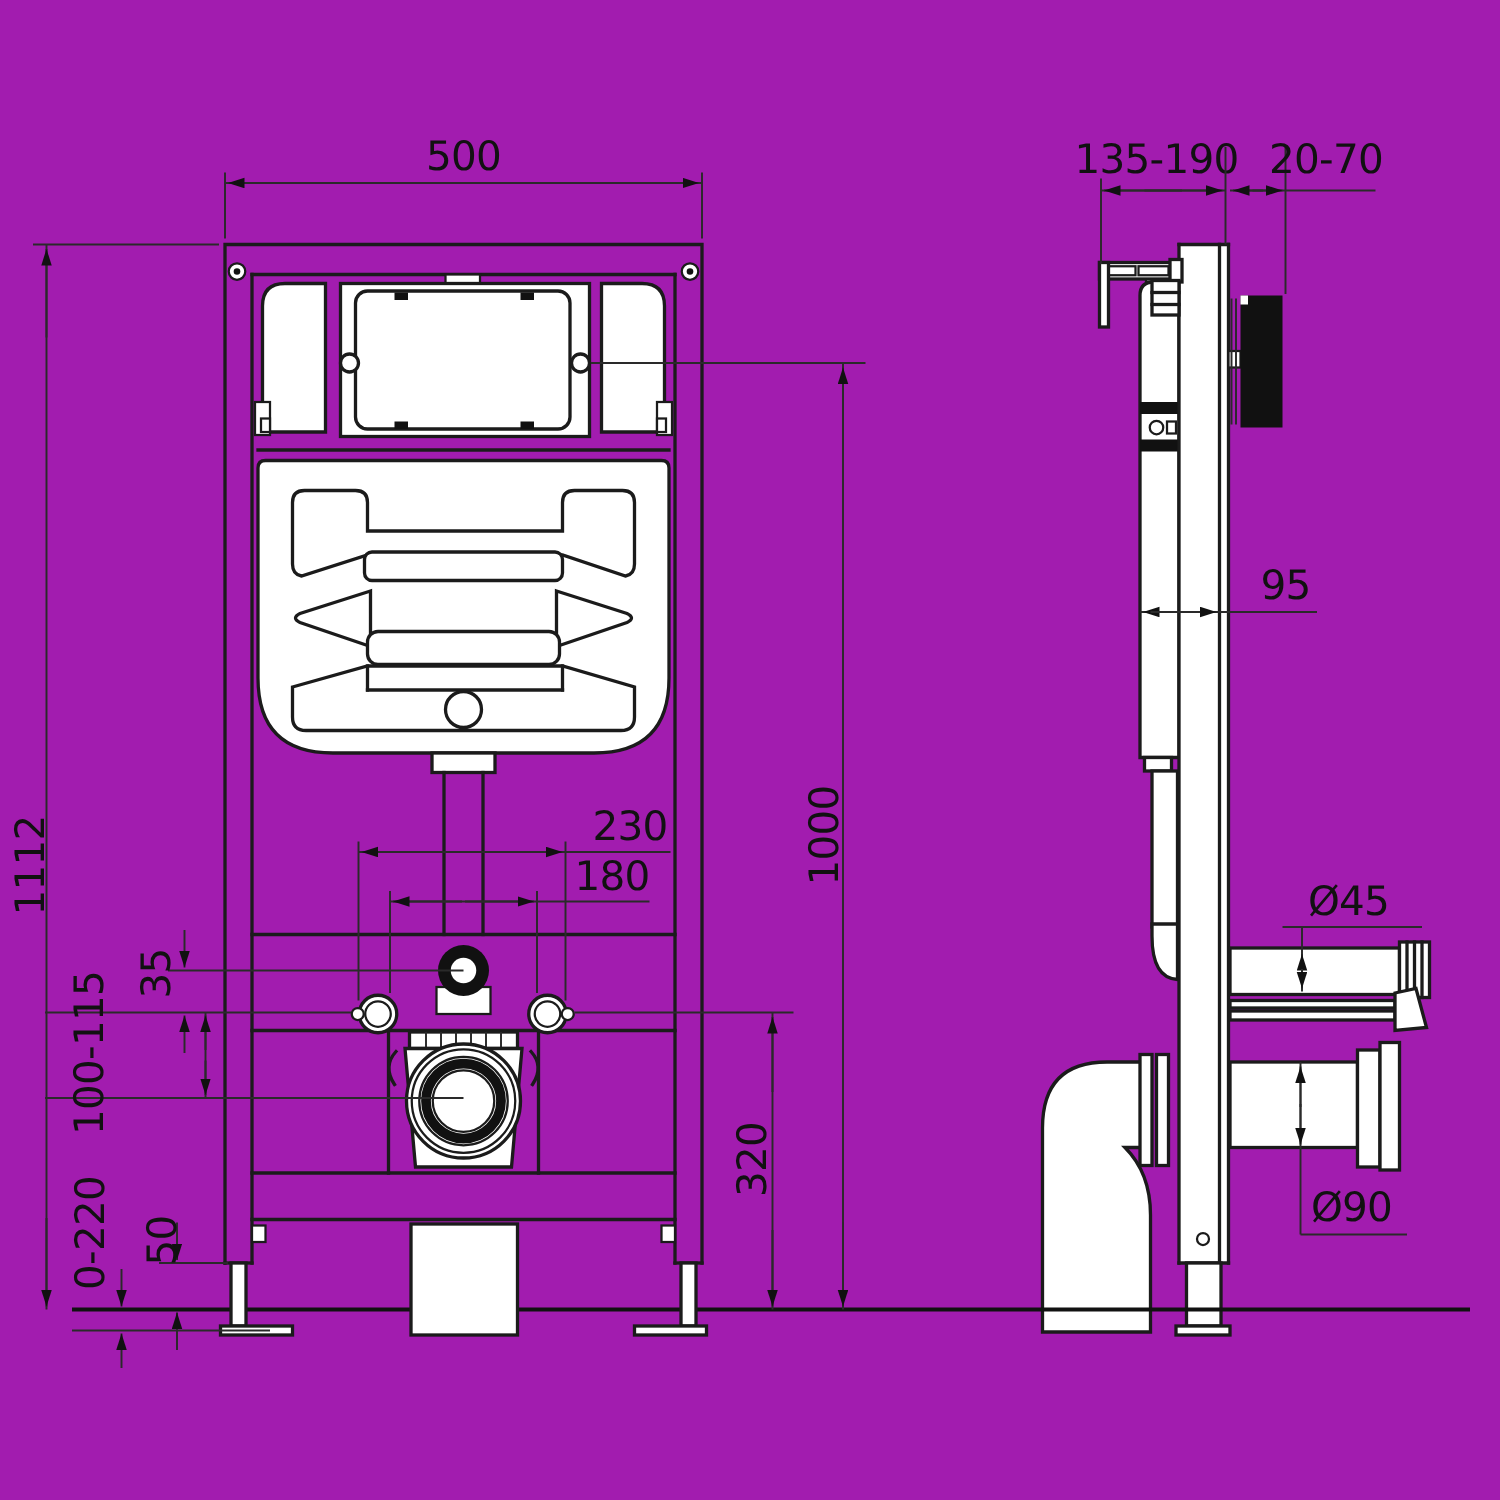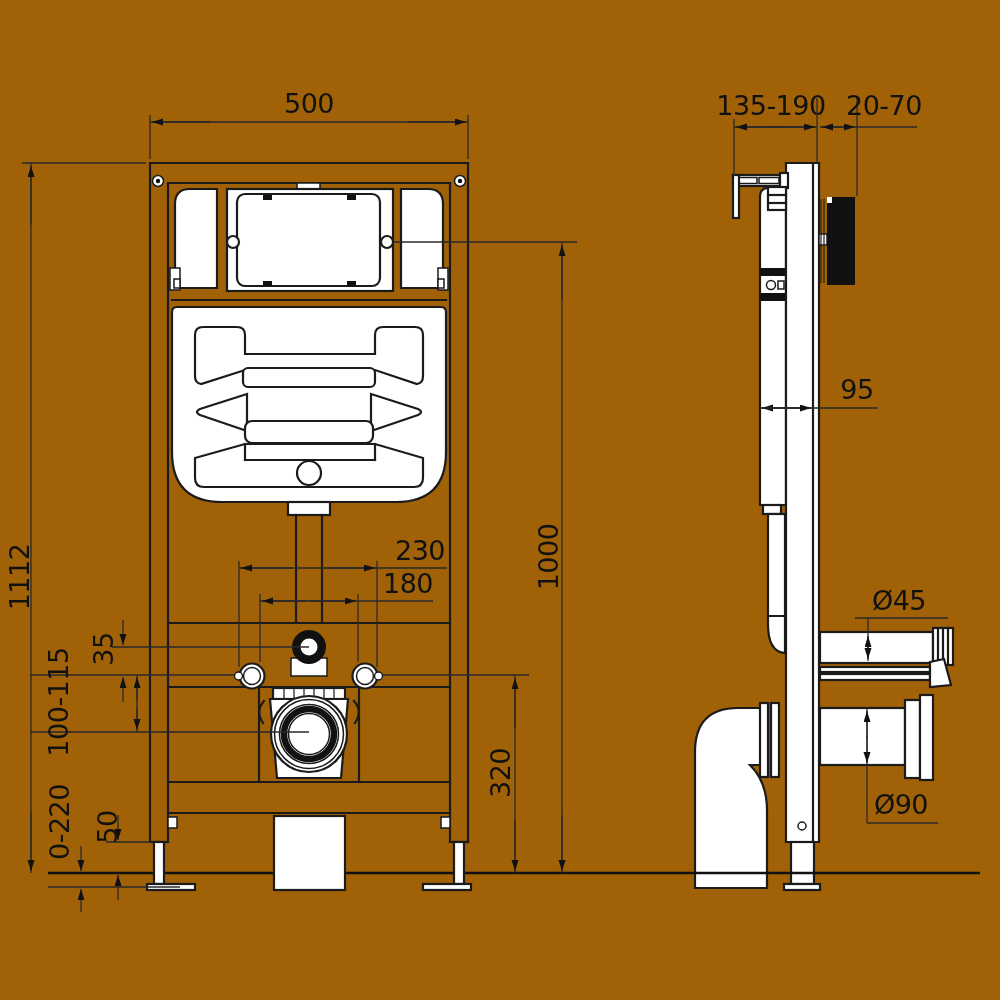--- a/index.html
+++ b/index.html
@@ -1,16 +1,16 @@
 <!DOCTYPE html>
 <html><head>
 <meta charset="utf-8">
 <style>
   html,body{margin:0;padding:0;background:#ffffff;}
-  .page{width:1000px;height:1000px;background:#a16207;position:relative;overflow:hidden;}
+  .page{width:1000px;height:1000px;background:#a21caf;position:relative;overflow:hidden;}
   svg{display:block;}
   .ln{stroke:#1b1b1b;stroke-width:2.2;fill:none;stroke-linecap:square;}
   .lnw{stroke:#1b1b1b;stroke-width:2.2;fill:#ffffff;stroke-linecap:square;}
   .lnt{stroke:#1b1b1b;stroke-width:1.5;fill:#ffffff;}
   .blk{fill:#111111;stroke:none;}
   .dim{stroke:#2a2a2a;stroke-width:1.3;fill:none;}
   .wfill{fill:#ffffff;stroke:none;}
   .floor{stroke:#111111;stroke-width:2.6;fill:none;}
   text.dimtxt{font-family:"DejaVu Sans","Liberation Sans",sans-serif;font-size:27px;fill:#111111;letter-spacing:-0.5px;}
 </style>

